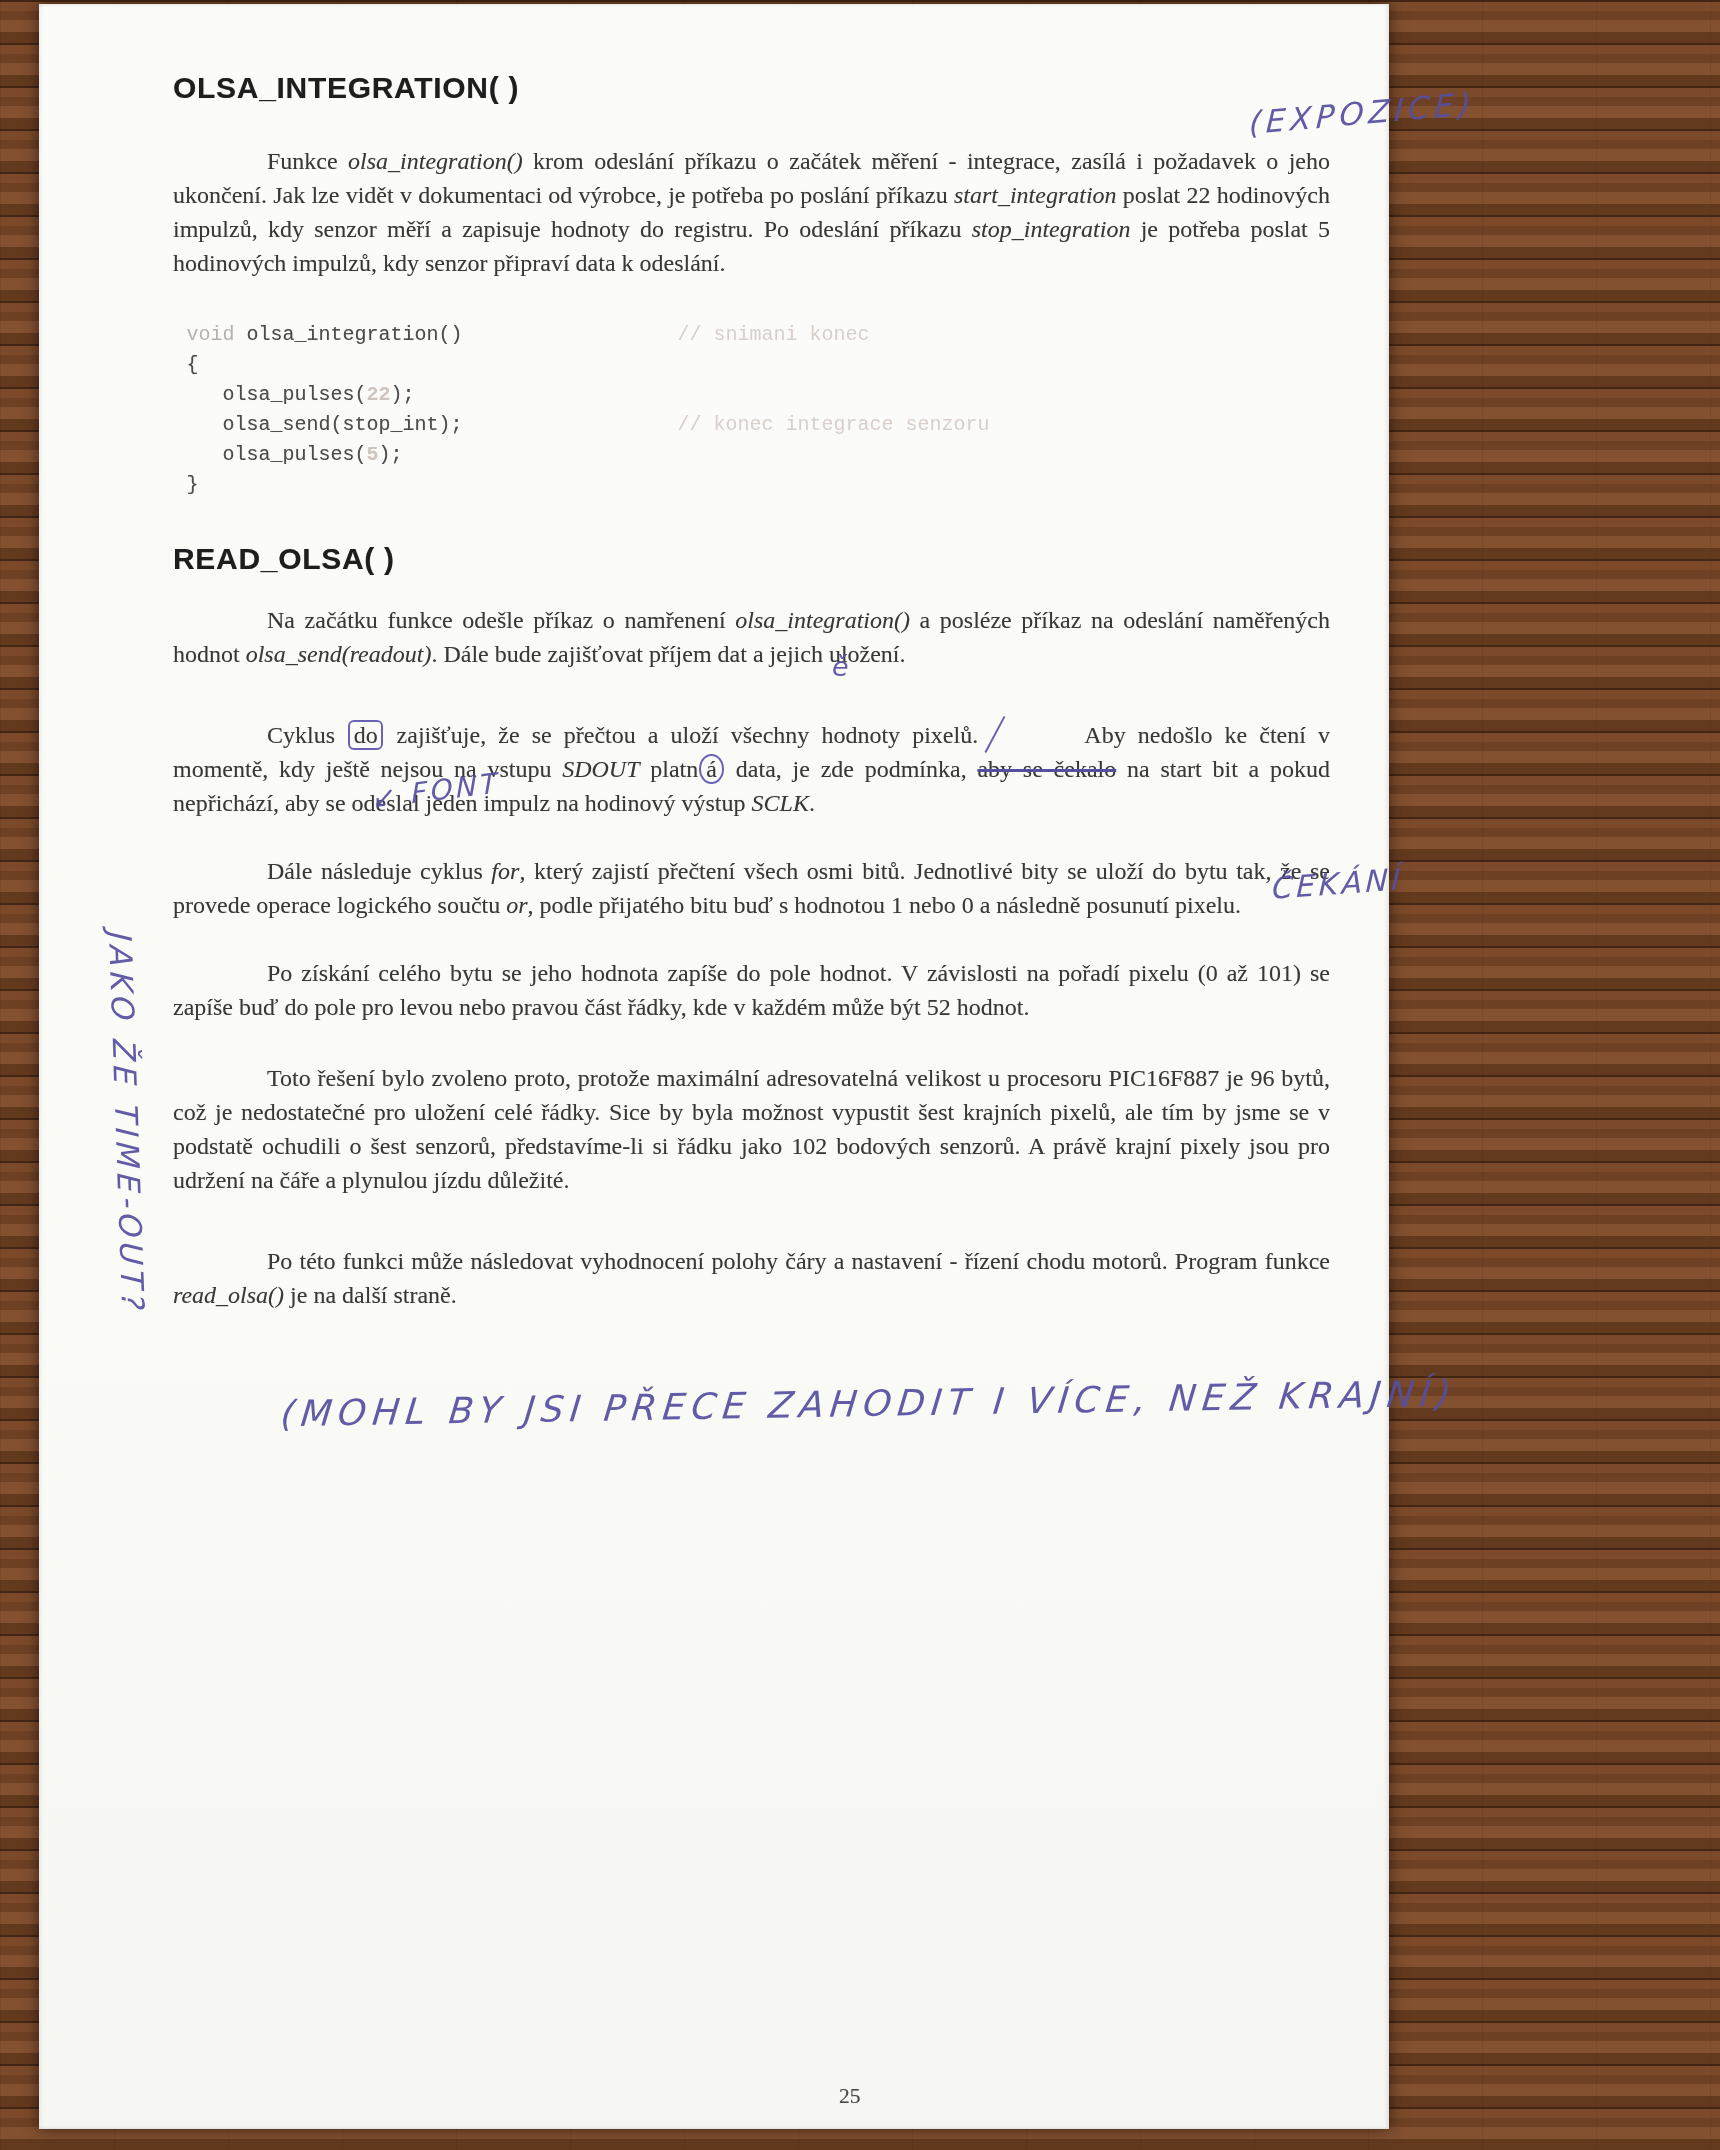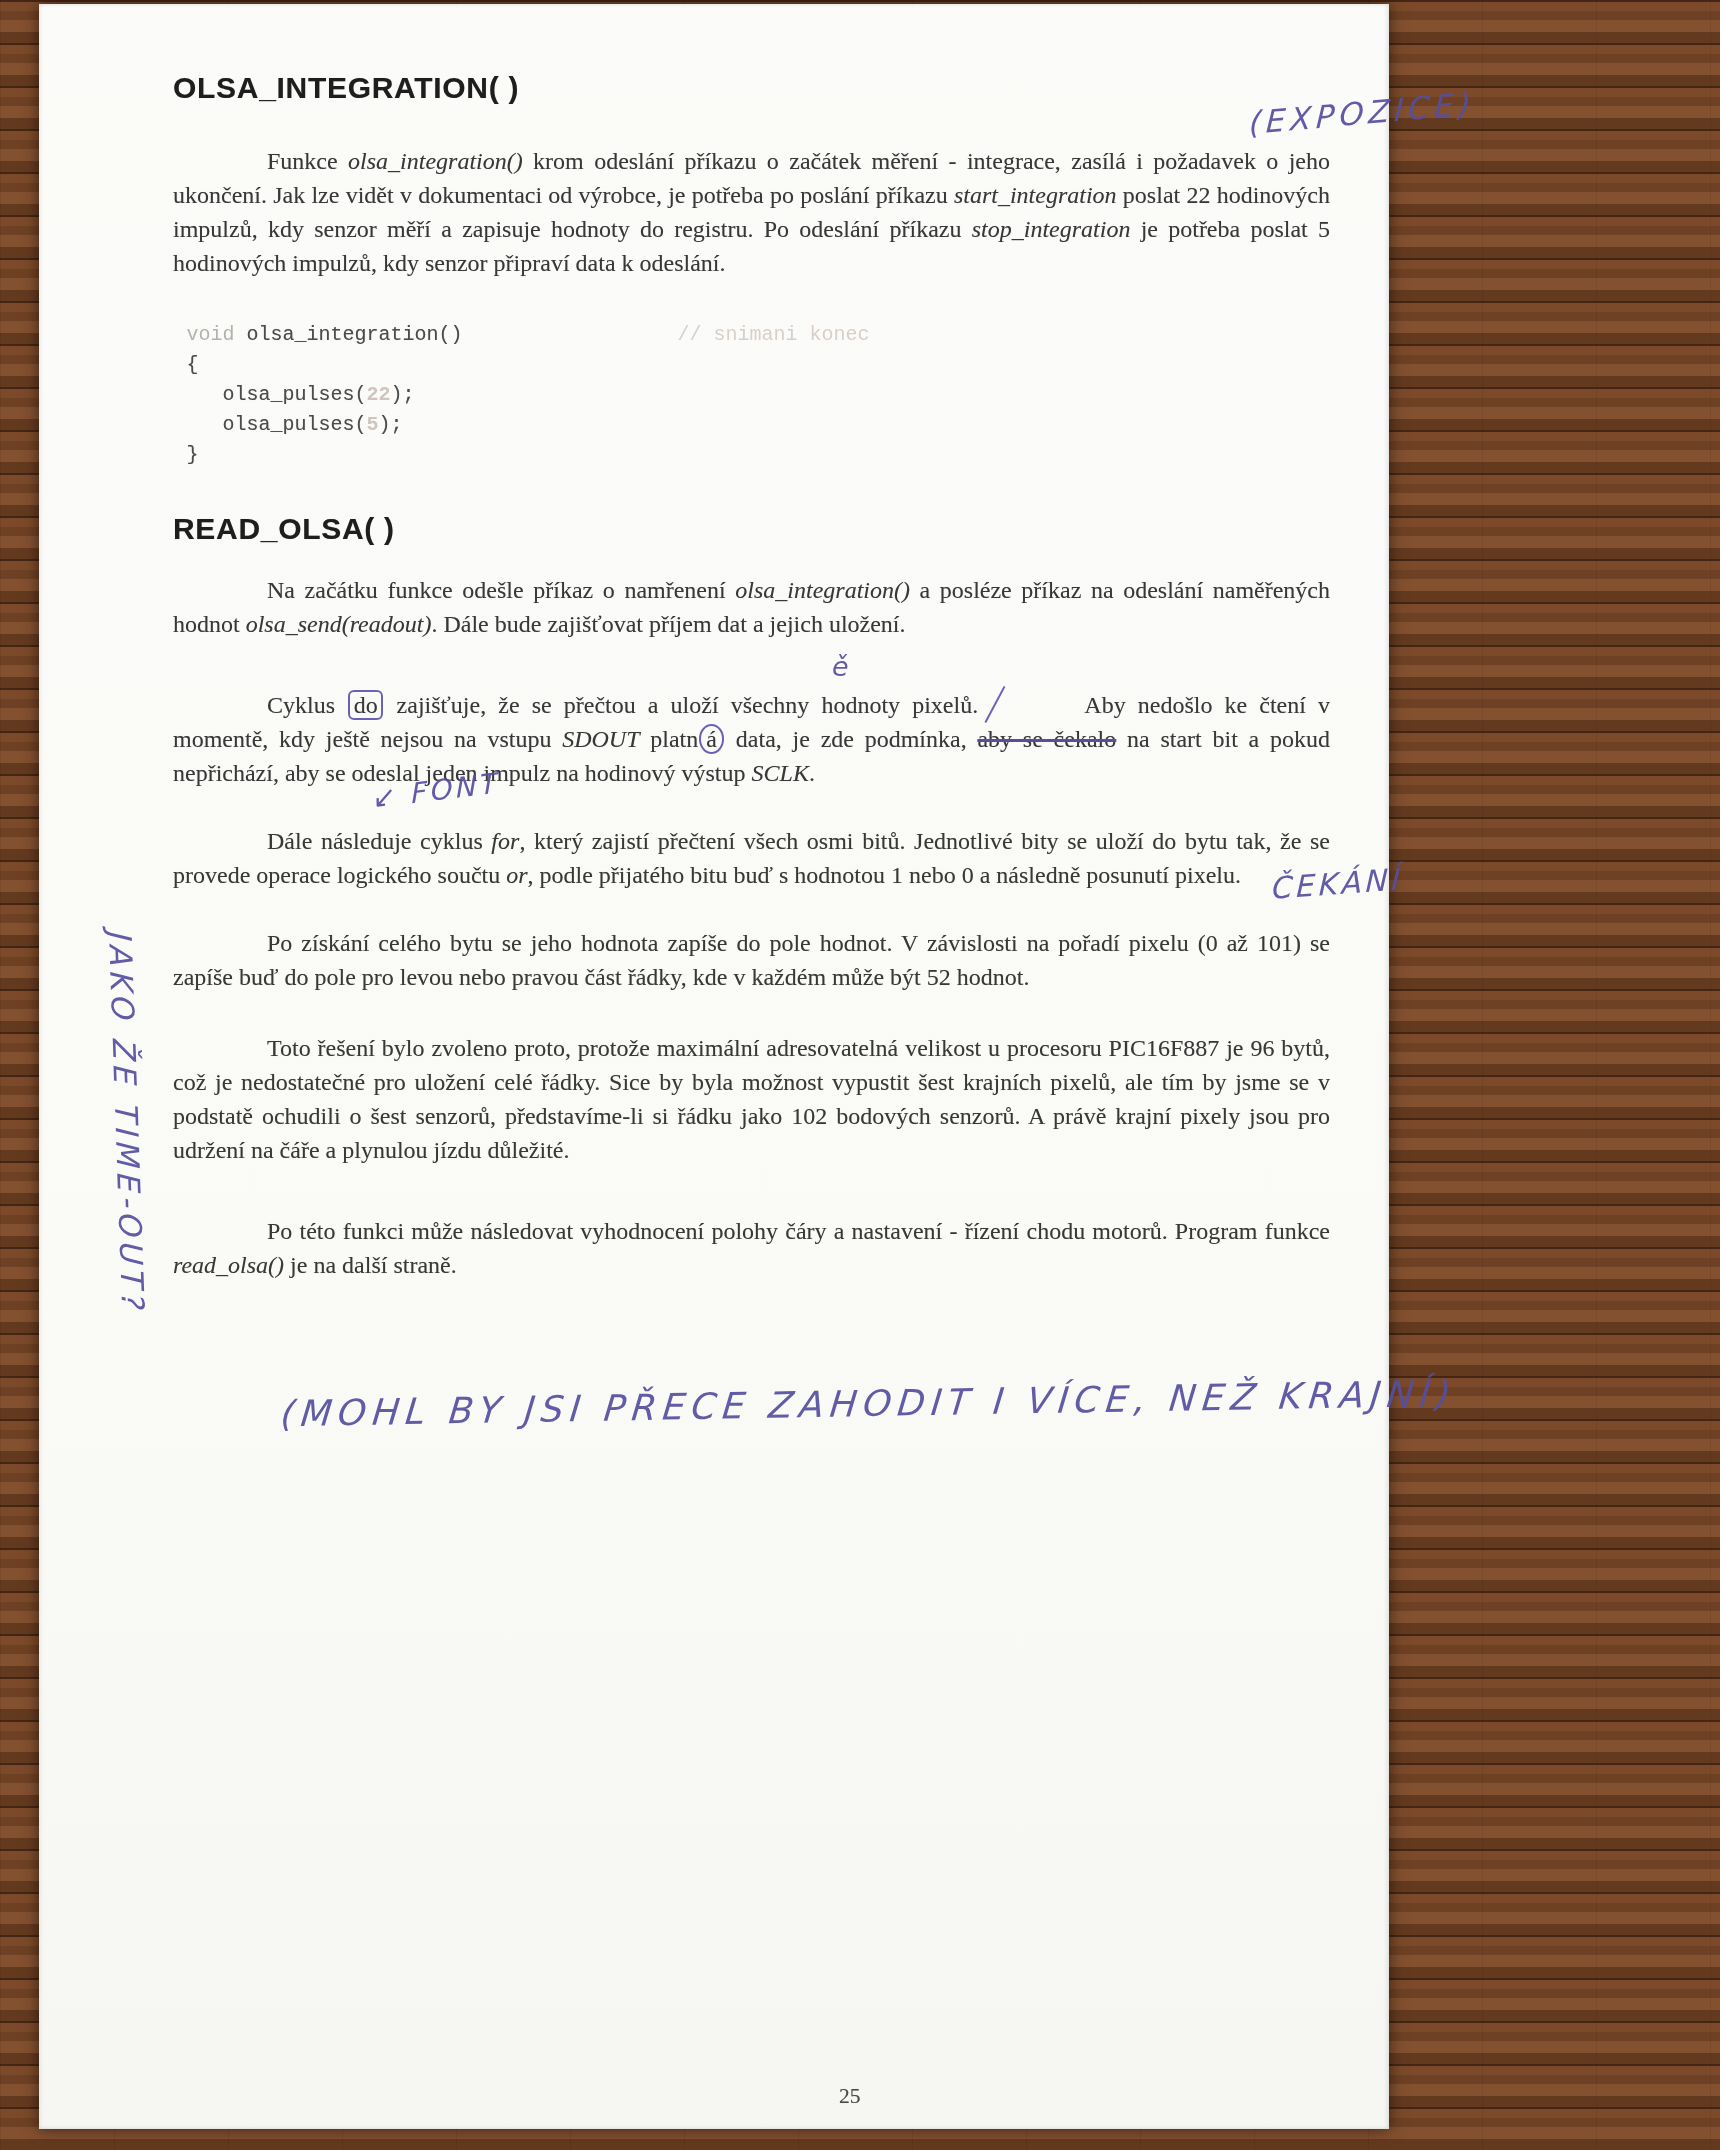--- a/index.html
+++ b/index.html
@@ -96,20 +96,21 @@
   <div class="content">
 
     <h1 class="doc-heading">OLSA_INTEGRATION( )</h1>
 
     <p class="para p1"><span>Funkce </span><span class="seg-i">olsa_integration()</span><span> krom odeslání příkazu o začátek měření - integrace, zasílá i požadavek o jeho ukončení. Jak lze vidět v dokumentaci od výrobce, je potřeba po poslání příkazu </span><span class="seg-i">start_integration</span><span> poslat 22 hodinových impulzů, kdy senzor měří a zapisuje hodnoty do registru. Po odeslání příkazu </span><span class="seg-i">stop_integration</span><span> je potřeba poslat 5 hodinových impulzů, kdy senzor připraví data k odeslání.</span></p>
 
     <div class="code-block">
         <div class="code-line"><span class="code-main"><span class="c-kw">void </span><span class="c-plain">olsa_integration()</span></span><span class="c-comment">// snimani konec</span></div>
         <div class="code-line"><span class="code-main"><span class="c-plain">{</span></span></div>
         <div class="code-line"><span class="code-main"><span class="c-plain">   olsa_pulses(</span><span class="c-num">22</span><span class="c-plain">);</span></span></div>
+        <div class="code-line"><span class="code-main"><span class="c-plain">   olsa_send(stop_int);</span></span><span class="c-comment">// konec integrace senzoru</span></div>
         <div class="code-line"><span class="code-main"><span class="c-plain">   olsa_pulses(</span><span class="c-num">5</span><span class="c-plain">);</span></span></div>
         <div class="code-line"><span class="code-main"><span class="c-plain">}</span></span></div>
       </div>
 
     <h1 class="doc-heading heading-read">READ_OLSA( )</h1>
 
     <p class="para p2"><span>Na začátku funkce odešle příkaz o namřenení </span><span class="seg-i">olsa_integration()</span><span> a posléze příkaz na odeslání naměřených hodnot </span><span class="seg-i">olsa_send(readout)</span><span>. Dále bude zajišťovat příjem dat a jejich uložení.</span></p>
 
     <p class="para p3"><span>Cyklus </span><span class="seg-box">do</span><span> zajišťuje, že se přečtou a uloží všechny hodnoty pixelů. </span><span class="seg-mark">Aby</span><span> nedošlo ke čtení v momentě, kdy ještě nejsou na vstupu </span><span class="seg-i">SDOUT</span><span> platn</span><span class="seg-circle">á</span><span> data, je zde podmínka, </span><span class="seg-strike">aby se čekalo</span><span> na start bit a pokud nepřichází, aby se odeslal jeden impulz na hodinový výstup </span><span class="seg-i">SCLK</span><span>.</span></p>
 

